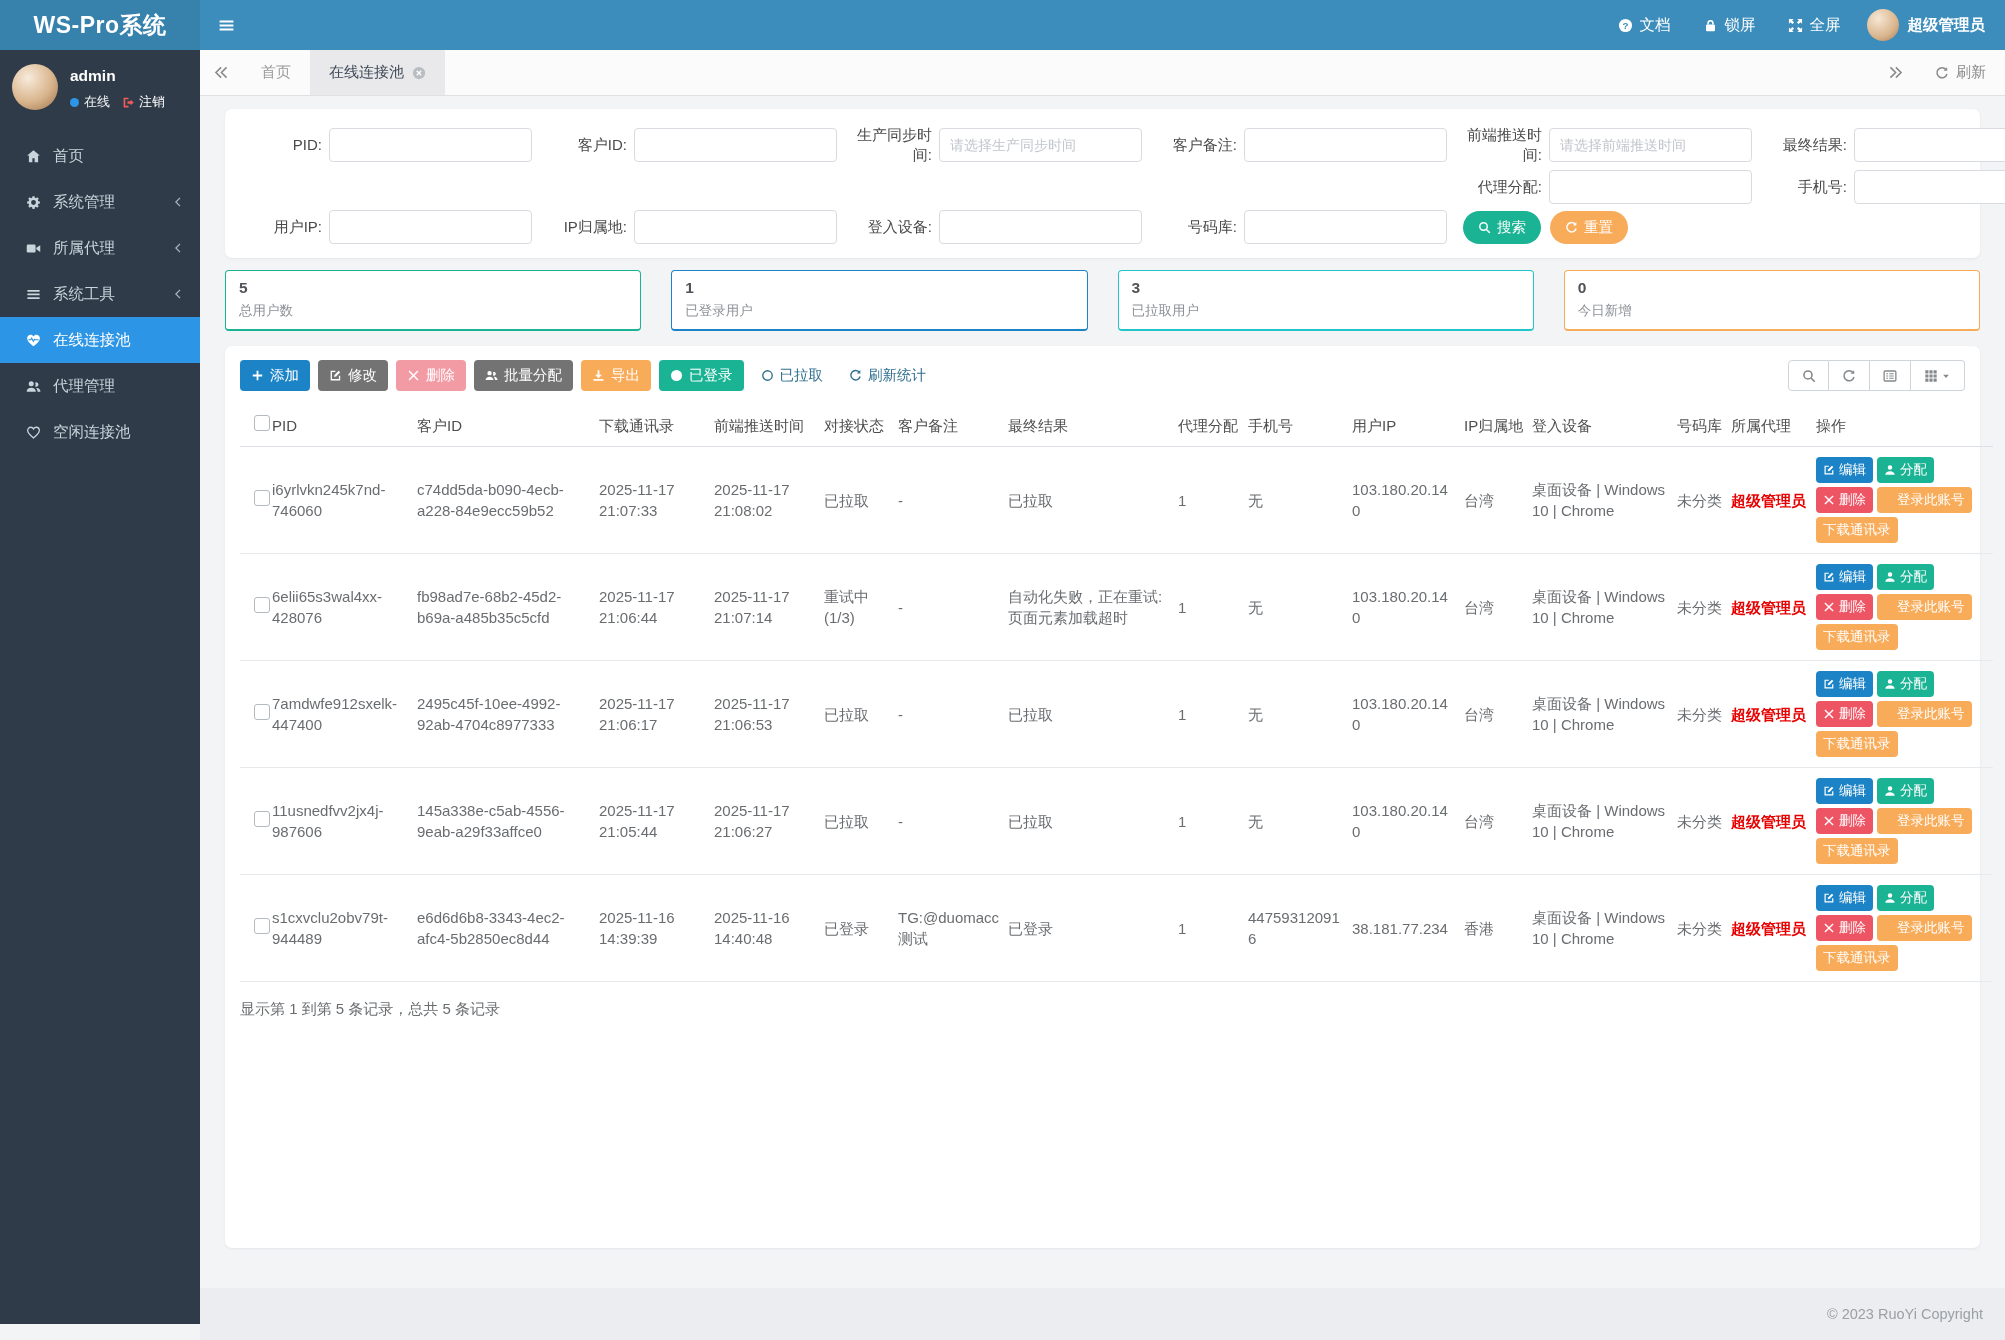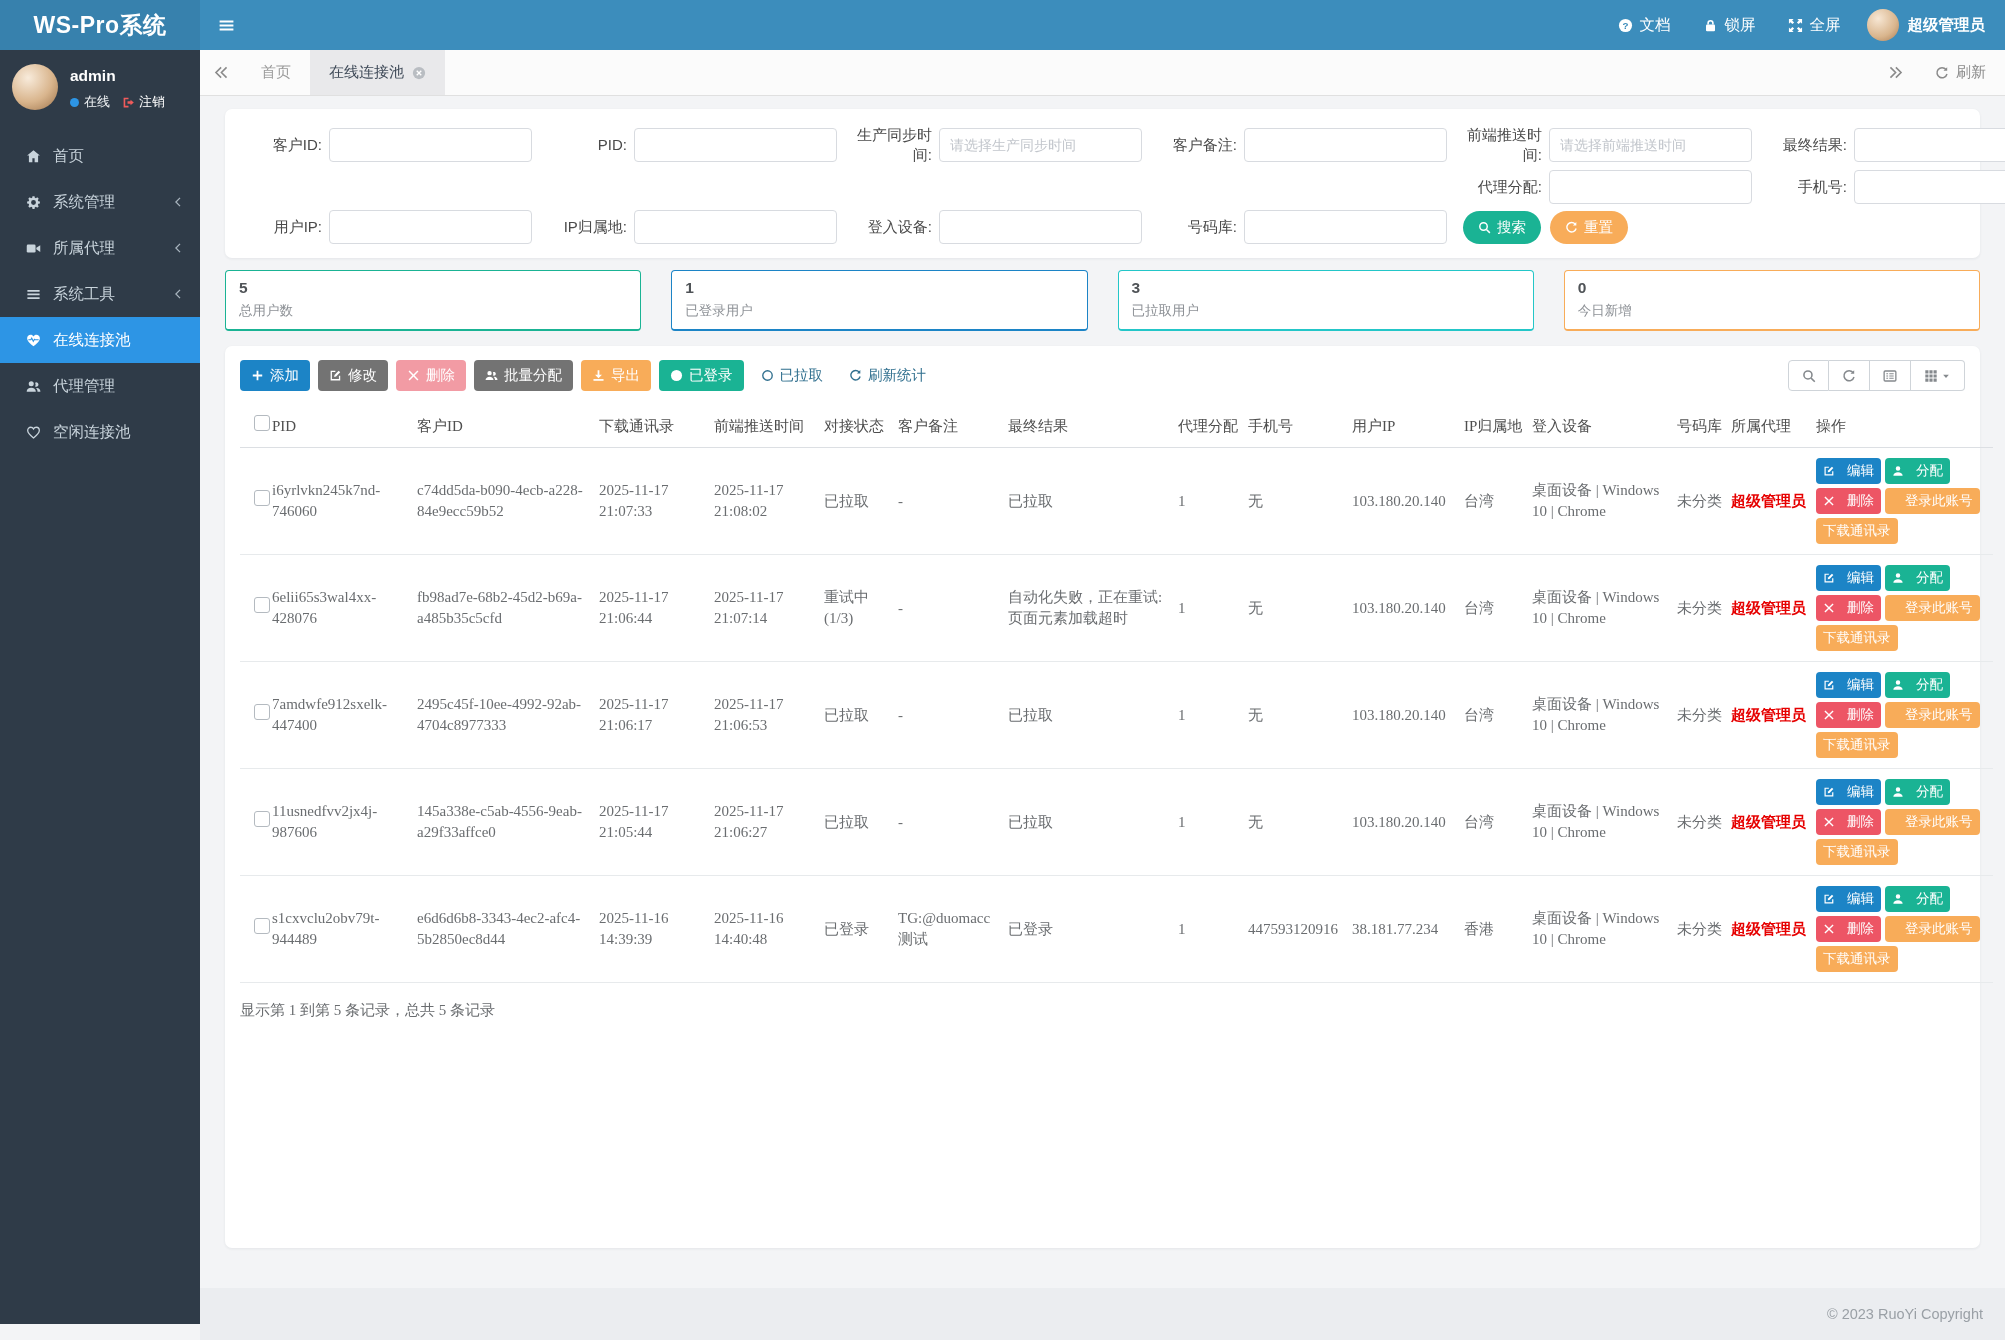--- a/index.html
+++ b/index.html
@@ -59,21 +59,21 @@
   .pill{display:inline-flex;align-items:center;gap:6px;height:33px;padding:0 15px;border:none;border-radius:17px;color:#fff;font-size:14.5px;cursor:pointer;font-family:inherit;}
   .pill .icon{font-size:13px;}
   .pill-search{background:#1ab394;}
   .pill-reset{background:#f8ac59;}
 
   .stats{display:grid;grid-template-columns:repeat(4,1fr);gap:30px;margin-bottom:15px;}
   .stat{background:#fff;border:1px solid;border-bottom-width:2px;border-radius:4px;padding:8px 13px 9px;}
   .stat .num{font-size:15.5px;font-weight:bold;color:#4f5357;margin-bottom:5px;}
   .stat .lbl{font-size:13.5px;color:#8d9196;}
 
-  .table-card{padding:14px 15px 18px;min-height:902px;font-family:Liberation Serif, serif;}
+  .table-card{padding:14px 15px 18px;min-height:902px;}
   .toolbar{display:flex;align-items:center;margin-bottom:14px;}
   .toolbar-left{display:flex;align-items:center;gap:8px;}
   .btn{display:inline-flex;align-items:center;gap:6px;height:31px;padding:0 11px;border:none;border-radius:4px;color:#fff;font-size:14.5px;cursor:pointer;font-family:inherit;}
   .btn .icon{font-size:13px;}
   .btn-primary{background:#1c84c6;}
   .btn-success-muted{background:#737373;}
   .btn-danger-muted{background:#f29ba4;}
   .btn-warning{background:#f8ac59;}
   .btn-teal{background:#1ab394;}
   .btn-plain{background:transparent;color:#31708f;padding:0 9px;}
@@ -84,21 +84,21 @@
   .ibtn .caret{font-size:10px;}
 
   table{width:100%;border-collapse:collapse;table-layout:fixed;}
   th,td{text-align:left;vertical-align:middle;font-size:15px;padding:10px 8px 10px 0;word-break:break-word;line-height:1.4;}
   th{color:#4f4f4f;font-weight:normal;border-bottom:1px solid #dcdfe3;}
   td{color:#6a6d70;border-bottom:1px solid #e7eaec;}
   .col-check{padding-left:14px;}
   .cb{width:16px;height:16px;border:1px solid #b4bac0;border-radius:3px;background:#fff;display:inline-block;cursor:pointer;}
   td.cell-agent{color:#e60000;font-weight:bold;}
   .ops{display:flex;flex-wrap:wrap;gap:4px;}
-  .abtn{display:inline-flex;align-items:center;gap:12px;padding:4px 7px;border:none;border-radius:4px;color:#fff;font-size:13.5px;cursor:pointer;font-family:inherit;white-space:nowrap;}
+  .abtn{display:inline-flex;align-items:center;gap:4px;padding:4px 7px;border:none;border-radius:4px;color:#fff;font-size:13.5px;cursor:pointer;font-family:inherit;white-space:nowrap;}
   .abtn .icon{font-size:12px;}
   .a-edit{background:#1c84c6;}.a-assign{background:#1ab394;}.a-del{background:#ed5565;}
   .a-login{background:#f8ac59;padding-left:20px;}.a-download{background:#f8ac59;}
   .summary{margin-top:18px;font-size:15px;color:#6a6d70;}
 
   .page-footer{position:absolute;bottom:0;left:200px;right:0;height:52px;background:#ebedf0;display:flex;align-items:center;justify-content:flex-end;padding-right:22px;font-size:14.5px;color:#9aa0a6;}
 </style>
 </head>
 <body>
 
@@ -281,25 +281,25 @@
           </svg>
         </span>
       <span>刷新</span>
     </span>
   </div>
 
   <div class="content">
     <section class="card search-card">
       <div class="form-grid" id="search-form">
           <div class="field">
+            <label>PID:</label>
+            <input placeholder="" value="" style="">
+          </div>
+          <div class="field">
             <label>客户ID:</label>
-            <input placeholder="" value="" style="">
-          </div>
-          <div class="field">
-            <label>PID:</label>
             <input placeholder="" value="" style="">
           </div>
           <div class="field">
             <label>生产同步时间:</label>
             <input placeholder="请选择生产同步时间" value="" style="">
           </div>
           <div class="field">
             <label>客户备注:</label>
             <input placeholder="" value="" style="">
           </div>

